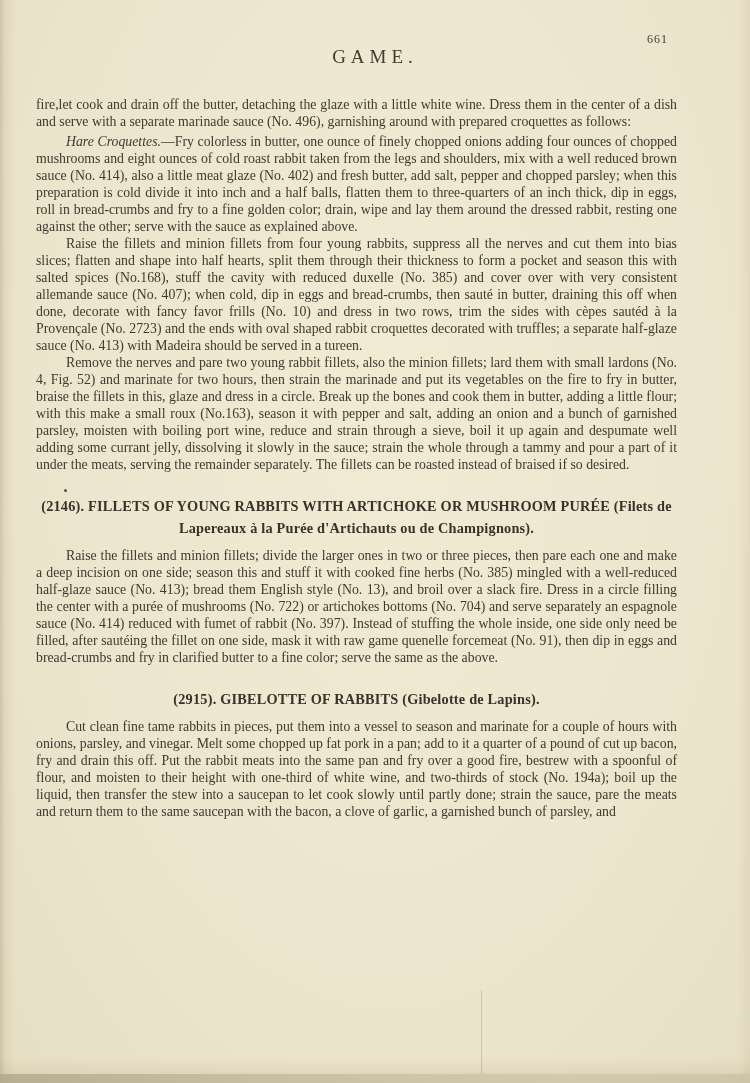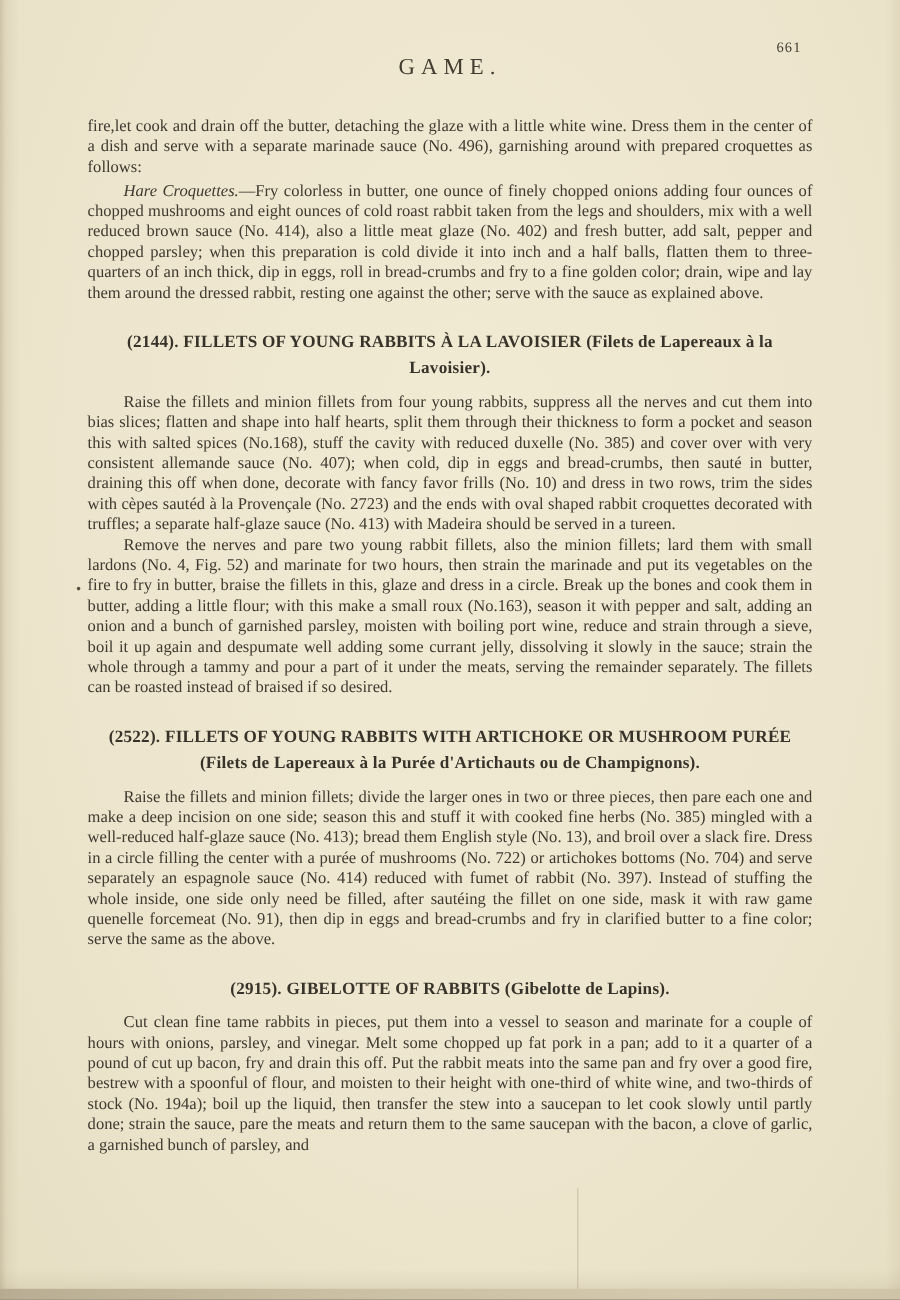--- a/index.html
+++ b/index.html
@@ -49,21 +49,21 @@
   .folio {
     position: absolute;
     top: 32px;
     right: 82px;
     font-size: 12px;
     letter-spacing: 1px;
     color: #423c31;
   }
   .text-block {
     position: relative;
-    margin: 26px 73px 0 73px;
+    margin: 26px 73px 0 36px;
     font-size: 13.8px;
     line-height: 17px;
     text-align: justify;
     color: #3f3930;
   }
   .text-block p {
     margin: 0;
     text-indent: 30px;
   }
   p.no-indent { text-indent: 0; }
@@ -98,26 +98,25 @@
   </div>
 
   <div class="margin-dot"></div>
 
   <div class="text-block">
 
     <p class="no-indent">fire,let cook and drain off the butter, detaching the glaze with a little white wine. Dress them in the center of a dish and serve with a separate marinade sauce (No. 496), garnishing around with prepared croquettes as follows:</p>
 
     <p class="follow"><span class="lead-in">Hare Croquettes.</span><span>—Fry colorless in butter, one ounce of finely chopped onions adding four ounces of chopped mushrooms and eight ounces of cold roast rabbit taken from the legs and shoulders, mix with a well reduced brown sauce (No. 414), also a little meat glaze (No. 402) and fresh butter, add salt, pepper and chopped parsley; when this preparation is cold divide it into inch and a half balls, flatten them to three-quarters of an inch thick, dip in eggs, roll in bread-crumbs and fry to a fine golden color; drain, wipe and lay them around the dressed rabbit, resting one against the other; serve with the sauce as explained above.</span></p>
 
-    <h2 class="recipe-heading">(2144). FILLETS OF YOUNG RABBITS À LA LAVOISIER (Filets de Lapereaux à la Lavoisier).</h2>
     <p>Raise the fillets and minion fillets from four young rabbits, suppress all the nerves and cut them into bias slices; flatten and shape into half hearts, split them through their thickness to form a pocket and season this with salted spices (No.168), stuff the cavity with reduced duxelle (No. 385) and cover over with very consistent allemande sauce (No. 407); when cold, dip in eggs and bread-crumbs, then sauté in butter, draining this off when done, decorate with fancy favor frills (No. 10) and dress in two rows, trim the sides with cèpes sautéd à la Provençale (No. 2723) and the ends with oval shaped rabbit croquettes decorated with truffles; a separate half-glaze sauce (No. 413) with Madeira should be served in a tureen.</p>
 
     <p>Remove the nerves and pare two young rabbit fillets, also the minion fillets; lard them with small lardons (No. 4, Fig. 52) and marinate for two hours, then strain the marinade and put its vegetables on the fire to fry in butter, braise the fillets in this, glaze and dress in a circle.  Break up the bones and cook them in butter, adding a little flour; with this make a small roux (No.163), season it with pepper and salt, adding an onion and a bunch of garnished parsley, moisten with boiling port wine, reduce and strain through a sieve, boil it up again and despumate well adding some currant jelly, dissolving it slowly in the sauce; strain the whole through a tammy and pour a part of it under the meats, serving the remainder separately.  The fillets can be roasted instead of braised if so desired.</p>
 
-    <h2 class="recipe-heading">(2522). FILLETS OF YOUNG RABBITS WITH ARTICHOKE OR MUSHROOM PURÉE (Filets de Lapereaux à la Purée d'Artichauts ou de Champignons).</h2>
+    <h2 class="recipe-heading">(2146). FILLETS OF YOUNG RABBITS WITH ARTICHOKE OR MUSHROOM PURÉE (Filets de Lapereaux à la Purée d'Artichauts ou de Champignons).</h2>
     <p>Raise the fillets and minion fillets; divide the larger ones in two or three pieces, then pare each one and make a deep incision on one side; season this and stuff it with cooked fine herbs (No. 385) mingled with a well-reduced half-glaze sauce (No. 413); bread them English style (No. 13), and broil over a slack fire.  Dress in a circle filling the center with a purée of mushrooms (No. 722) or artichokes bottoms (No. 704) and serve separately an espagnole sauce (No. 414) reduced with fumet of rabbit (No. 397).  Instead of stuffing the whole inside, one side only need be filled, after sautéing the fillet on one side, mask it with raw game quenelle forcemeat (No. 91), then dip in eggs and bread-crumbs and fry in clarified butter to a fine color; serve the same as the above.</p>
 
     <h2 class="recipe-heading">(2915). GIBELOTTE OF RABBITS (Gibelotte de Lapins).</h2>
     <p>Cut clean fine tame rabbits in pieces, put them into a vessel to season and marinate for a couple of hours with onions, parsley, and vinegar.  Melt some chopped up fat pork in a pan; add to it a quarter of a pound of cut up bacon, fry and drain this off.  Put the rabbit meats into the same pan and fry over a good fire, bestrew with a spoonful of flour, and moisten to their height with one-third of white wine, and two-thirds of stock (No. 194a); boil up the liquid, then transfer the stew into a saucepan to let cook slowly until partly done; strain the sauce, pare the meats and return them to the same saucepan with the bacon, a clove of garlic, a garnished bunch of parsley, and</p>
 
   </div>
 
   <div class="crease"></div>
   <div class="bottom-edge"></div>
 

